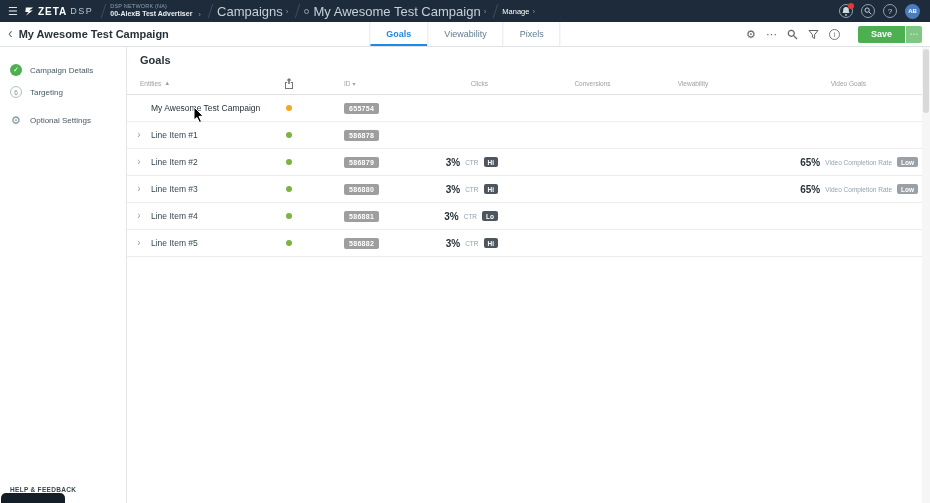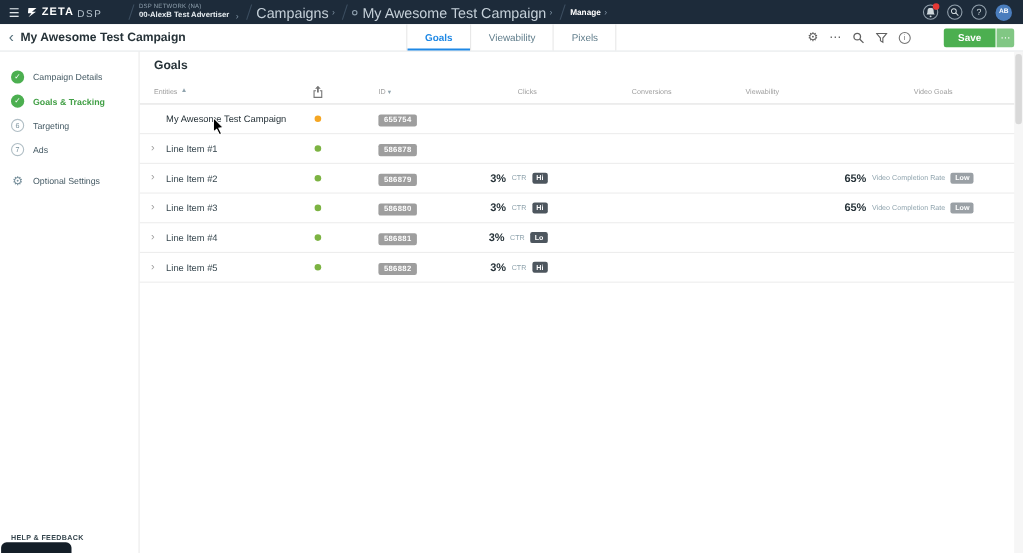--- a/index.html
+++ b/index.html
@@ -2,50 +2,50 @@
 <html><head>
 <meta charset="utf-8">
 <style>
   *{margin:0;padding:0;box-sizing:border-box}
   html,body{width:930px;height:503px;overflow:hidden}
   body{font-family:"Liberation Sans",sans-serif;background:#fff;position:relative;font-size:9px;color:#37474f}
 
   
   .topbar{height:22px;background:#1d2b3a;display:flex;align-items:center;padding:0 6px;color:#cfd8dc}
   .hamburger{font-size:11px;color:#e0e6ea;padding:0 6px 0 2px;cursor:pointer}
-  .logo{display:flex;align-items:flex-end;gap:3px;margin-right:20px}
+  .logo{display:flex;align-items:flex-start;gap:3px;margin-right:4px}
   .brand{font-size:10px;font-weight:bold;letter-spacing:1px;color:#fff}
   .product{font-size:9px;color:#b9c6d0;letter-spacing:1.5px}
   .sep-slash{width:1px;height:14px;background:#3c4e60;transform:skewX(-18deg);margin:0 6px}
   .net-block{display:flex;flex-direction:column;justify-content:center;line-height:1.2}
   .net-label{font-size:5.5px;color:#8fa0ae;letter-spacing:.2px}
   .adv-row{display:flex;align-items:center;gap:3px}
   .advertiser{font-size:7px;color:#e8eef2;font-weight:bold}
   .chev{color:#7f92a3;font-size:8px;margin:0 3px}
   .crumb{font-size:13px;color:#c5d0d9}
   .crumb-dot{width:5px;height:5px;border:1px solid #8fa0ae;border-radius:50%;display:inline-block;margin-right:4px}
-  .crumb-manage{font-size:7.5px;font-weight:bold;color:#fff}
+  .crumb-manage{font-size:7.5px;font-weight:normal;color:#fff}
   .topbar-right{margin-left:auto;display:flex;align-items:center;gap:8px;padding-right:4px}
   .tcircle{width:14px;height:14px;border:1px solid #93a1ad;border-radius:50%;display:flex;align-items:center;justify-content:center;position:relative;cursor:pointer}
   .tbadge{position:absolute;top:-2px;right:-2px;width:6px;height:6px;background:#e53935;border-radius:50%}
   .help-q{font-size:8px;color:#cfd8dc}
   .avatar{width:15px;height:15px;background:#4a7dbd;border-radius:50%;display:flex;align-items:center;justify-content:center;font-size:6px;font-weight:bold;color:#fff;cursor:pointer}
 
   
   .pheader{height:25px;background:#fff;border-bottom:1px solid #dfe3e6;display:flex;align-items:center;position:relative}
   .back{font-size:14px;color:#546e7a;padding:0 6px 2px 8px;cursor:pointer;line-height:1}
   .page-title{font-size:11px;font-weight:bold;color:#263238}
   .tabs{position:absolute;left:50%;transform:translateX(-50%);top:0;height:100%;display:flex}
   .tab{display:flex;align-items:center;padding:0 16px;font-size:9px;color:#607d8b;border-left:1px solid #e8e8e8;cursor:pointer}
   .tab:last-child{border-right:1px solid #e8e8e8}
   .tab.active{color:#1e88e5;font-weight:bold;box-shadow:inset 0 -2px 0 #1e88e5}
   .pheader-right{margin-left:auto;display:flex;align-items:center;gap:10px;padding-right:8px}
   .hicon{font-size:11px;color:#616161;display:flex;align-items:center;cursor:pointer;line-height:1}
   .icon-circle-sm{width:11px;height:11px;border:1px solid #757575;border-radius:50%;display:flex;align-items:center;justify-content:center;font-size:7px;color:#757575;cursor:pointer}
-  .save-wrap{display:flex;margin-left:20px}
+  .save-wrap{display:flex;margin-left:8px}
   .save-btn{background:#4caf50;border:none;color:#fff;font-size:9px;font-weight:bold;padding:0 13px;height:17px;border-radius:2px 0 0 2px;cursor:pointer;font-family:inherit}
   .save-caret{background:#81c784;border:none;color:#fff;width:16px;height:17px;border-radius:0 2px 2px 0;margin-left:1px;font-size:9px;cursor:pointer}
 
   
   .sidebar{position:absolute;left:0;top:47px;bottom:0;width:127px;background:#fff;border-right:1px solid #e6e6e6;padding-top:12px}
   .side-item{display:flex;align-items:center;gap:8px;padding:5px 10px;cursor:pointer}
   .check-icon{width:12px;height:12px;background:#4caf50;border-radius:50%;color:#fff;font-size:7px;display:flex;align-items:center;justify-content:center;flex-shrink:0}
   .step-icon{width:12px;height:12px;border:1px solid #b0bec5;border-radius:50%;color:#78909c;font-size:6.5px;display:flex;align-items:center;justify-content:center;flex-shrink:0}
   .sgear{font-size:11px;color:#78909c;width:12px;text-align:center;flex-shrink:0}
   .side-label{font-size:8px;color:#455a64}
@@ -68,21 +68,21 @@
   .sort-caret{font-size:6px;color:#90a4ae}
   .trow{height:27px;display:flex;align-items:center;border-bottom:1px solid #ededed;cursor:pointer}
   .c-expand{width:24px;text-align:center;color:#9e9e9e;font-size:10px;line-height:1}
   .c-name{width:127px;font-size:8.5px;font-weight:normal;color:#37474f;white-space:nowrap;overflow:hidden}
   .c-name.plain{font-weight:normal;color:#263238}
   .c-status{width:22px;display:flex;justify-content:center}
   .c-id{width:120px;padding-left:44px}
   .c-clicks{width:80px;display:flex;justify-content:flex-end;align-items:center;gap:3px;padding-right:2px}
   .c-conv{width:125px}
   .c-view{width:110px}
-  .c-video{flex:1;display:flex;justify-content:center;align-items:center;gap:3px;padding-right:12px}
+  .c-video{flex:1;display:flex;justify-content:flex-end;align-items:center;gap:3px;padding-right:12px}
   .dot{width:6px;height:6px;border-radius:50%;display:inline-block}
   .dot.active{background:#7cb342}
   .dot.paused{background:#f5a623}
   .id-badge{background:#9e9e9e;color:#fff;font-size:7px;font-weight:bold;padding:2px 5px;border-radius:2px;letter-spacing:.3px}
   .metric{font-size:10px;font-weight:bold;color:#263238}
   .metric-label{font-size:6.5px;color:#90a4ae;margin:0 2px}
   .badge{color:#fff;font-size:6.5px;font-weight:bold;padding:1.5px 4px;border-radius:2px}
   .badge.dark{background:#4d565e}
   .badge.low{background:#9aa0a5}
 
@@ -172,31 +172,23 @@
       <button class="save-caret">⋯</button>
     </span>
   </div>
 </div>
 
 <div class="sidebar">
   <div class="side-item">
     <span class="check-icon">✓</span>
     <span class="side-label">Campaign Details</span>
   </div>
-  <div class="side-item active">
-    <span class="check-icon">✓</span>
-    <span class="side-label">Goals &amp; Tracking</span>
-  </div>
   <div class="side-item">
     <span class="step-icon">6</span>
     <span class="side-label">Targeting</span>
-  </div>
-  <div class="side-item">
-    <span class="step-icon">7</span>
-    <span class="side-label">Ads</span>
   </div>
   <div class="side-item settings">
     <span class="sgear">⚙</span>
     <span class="side-label">Optional Settings</span>
   </div>
   <div class="side-footer">HELP &amp; FEEDBACK</div>
 </div>
 <div class="corner-toast"></div>
 
 <div class="main">

